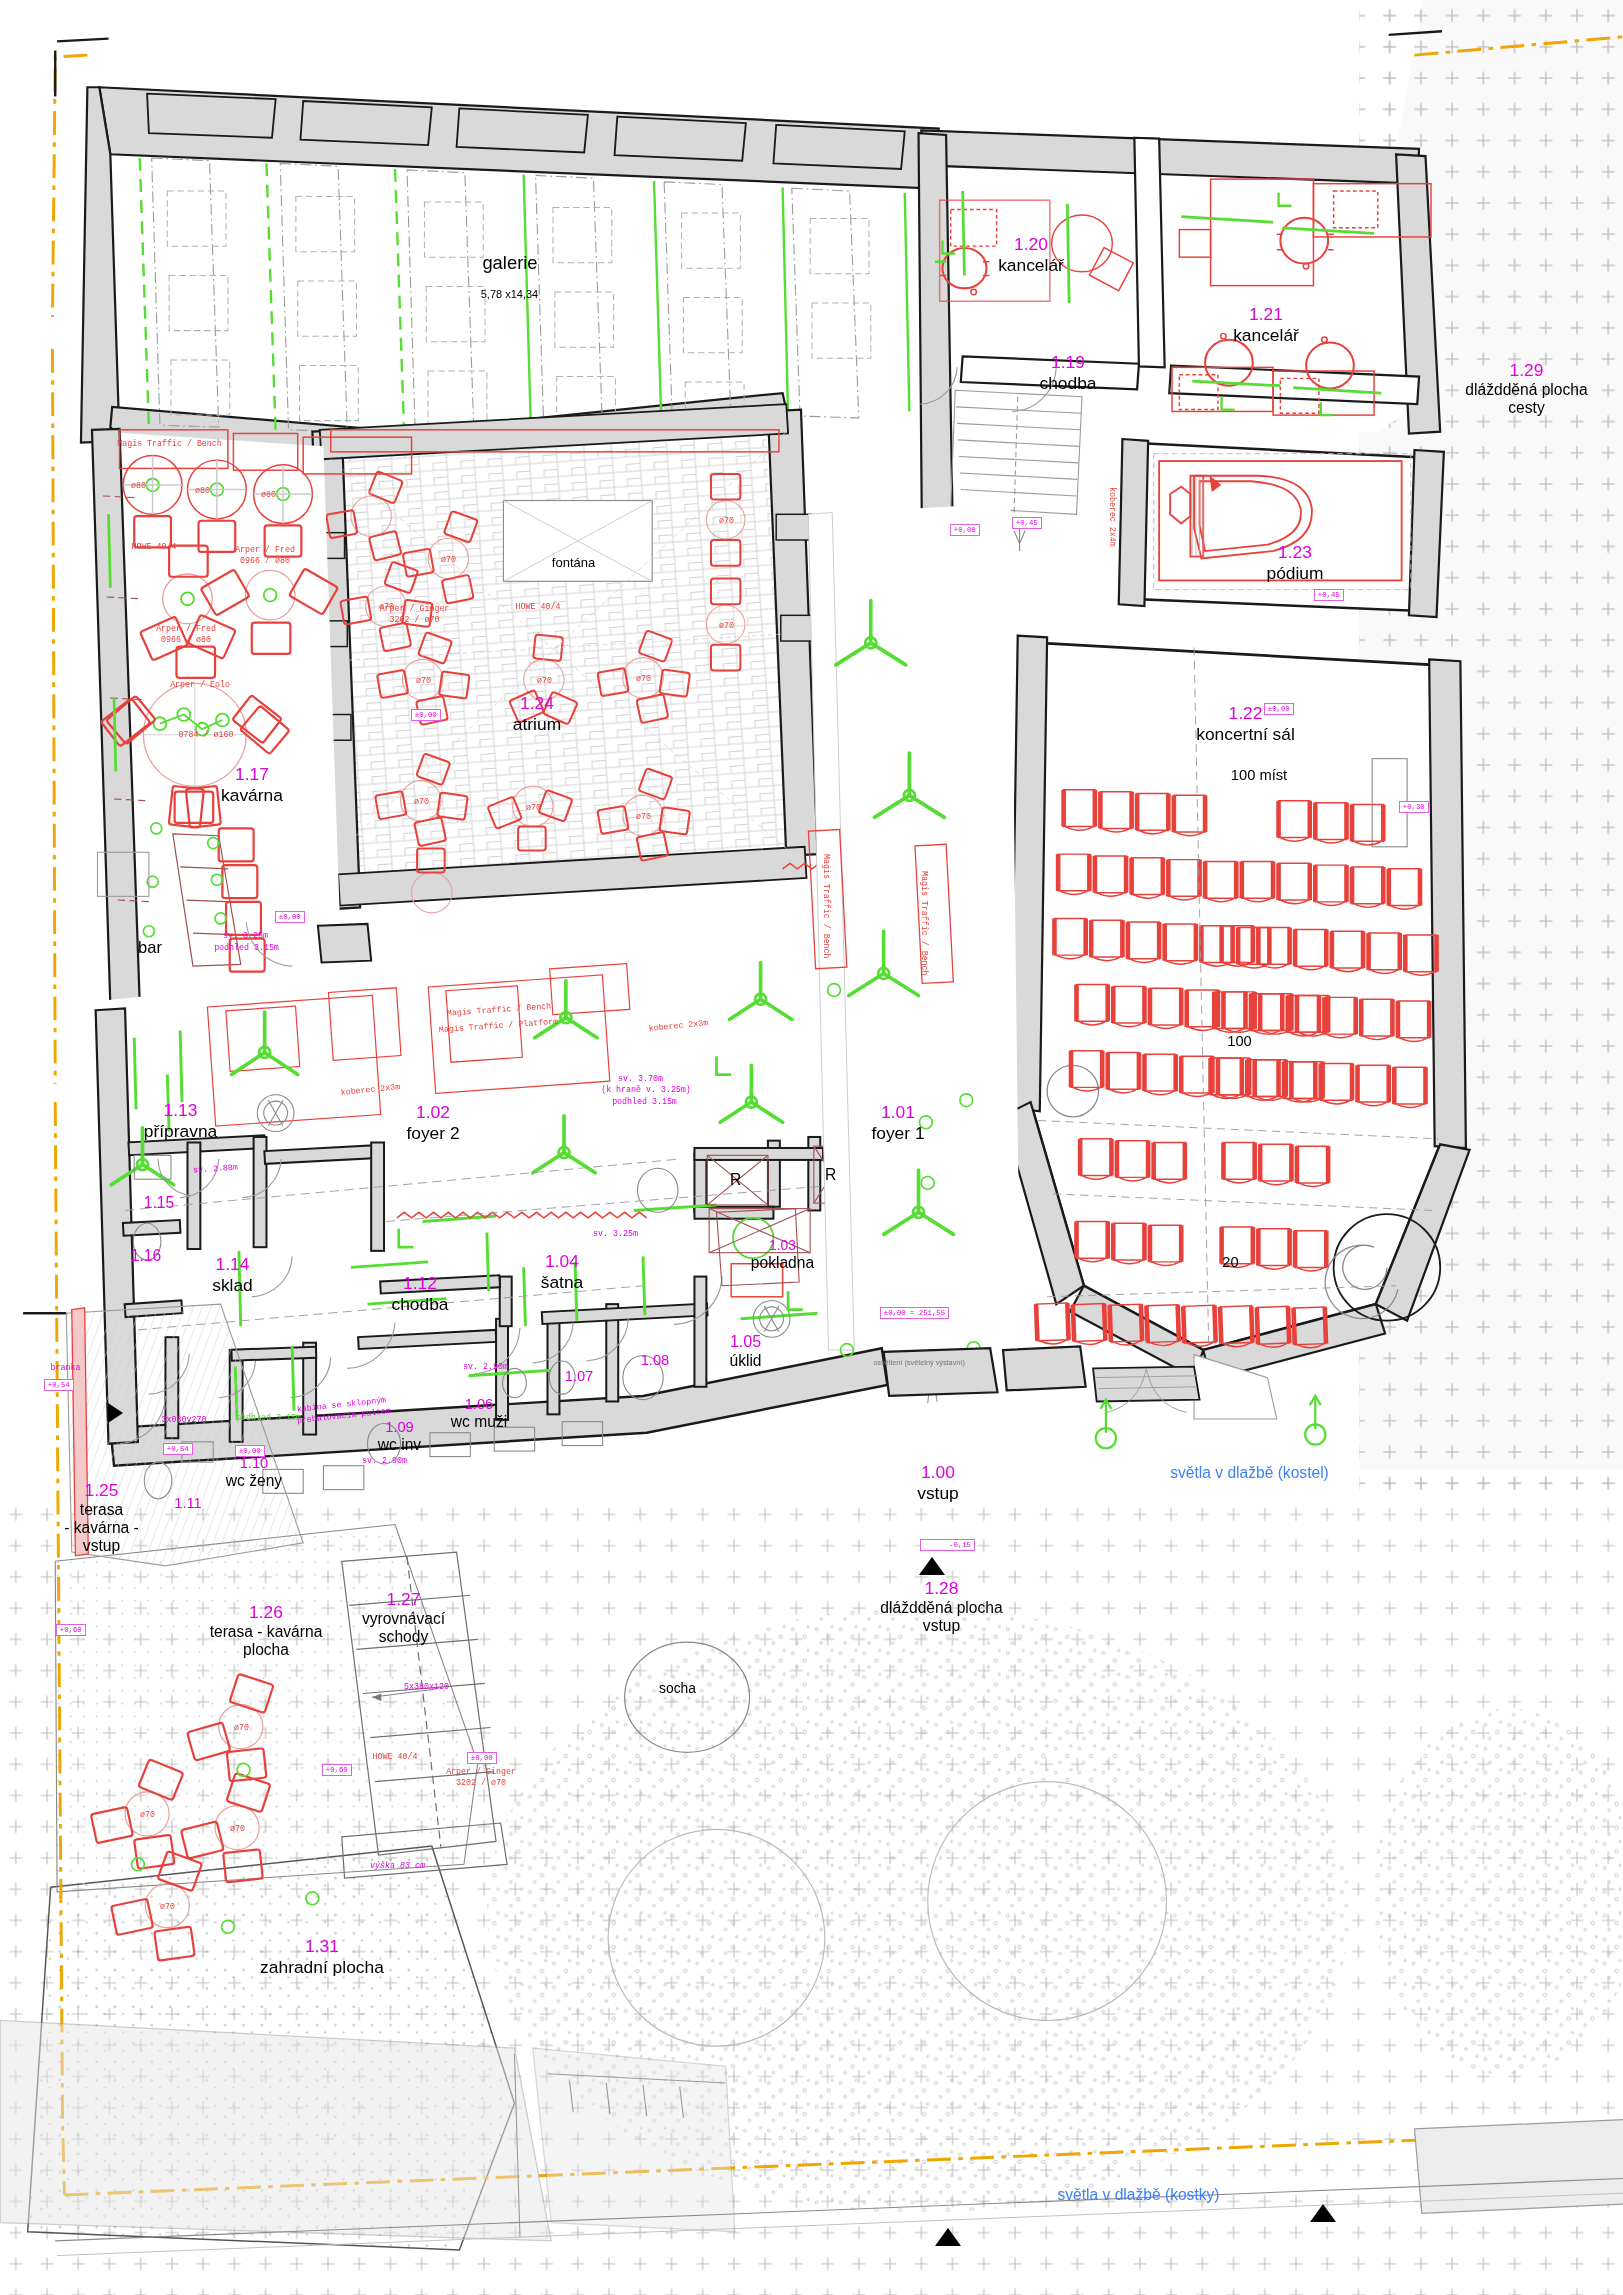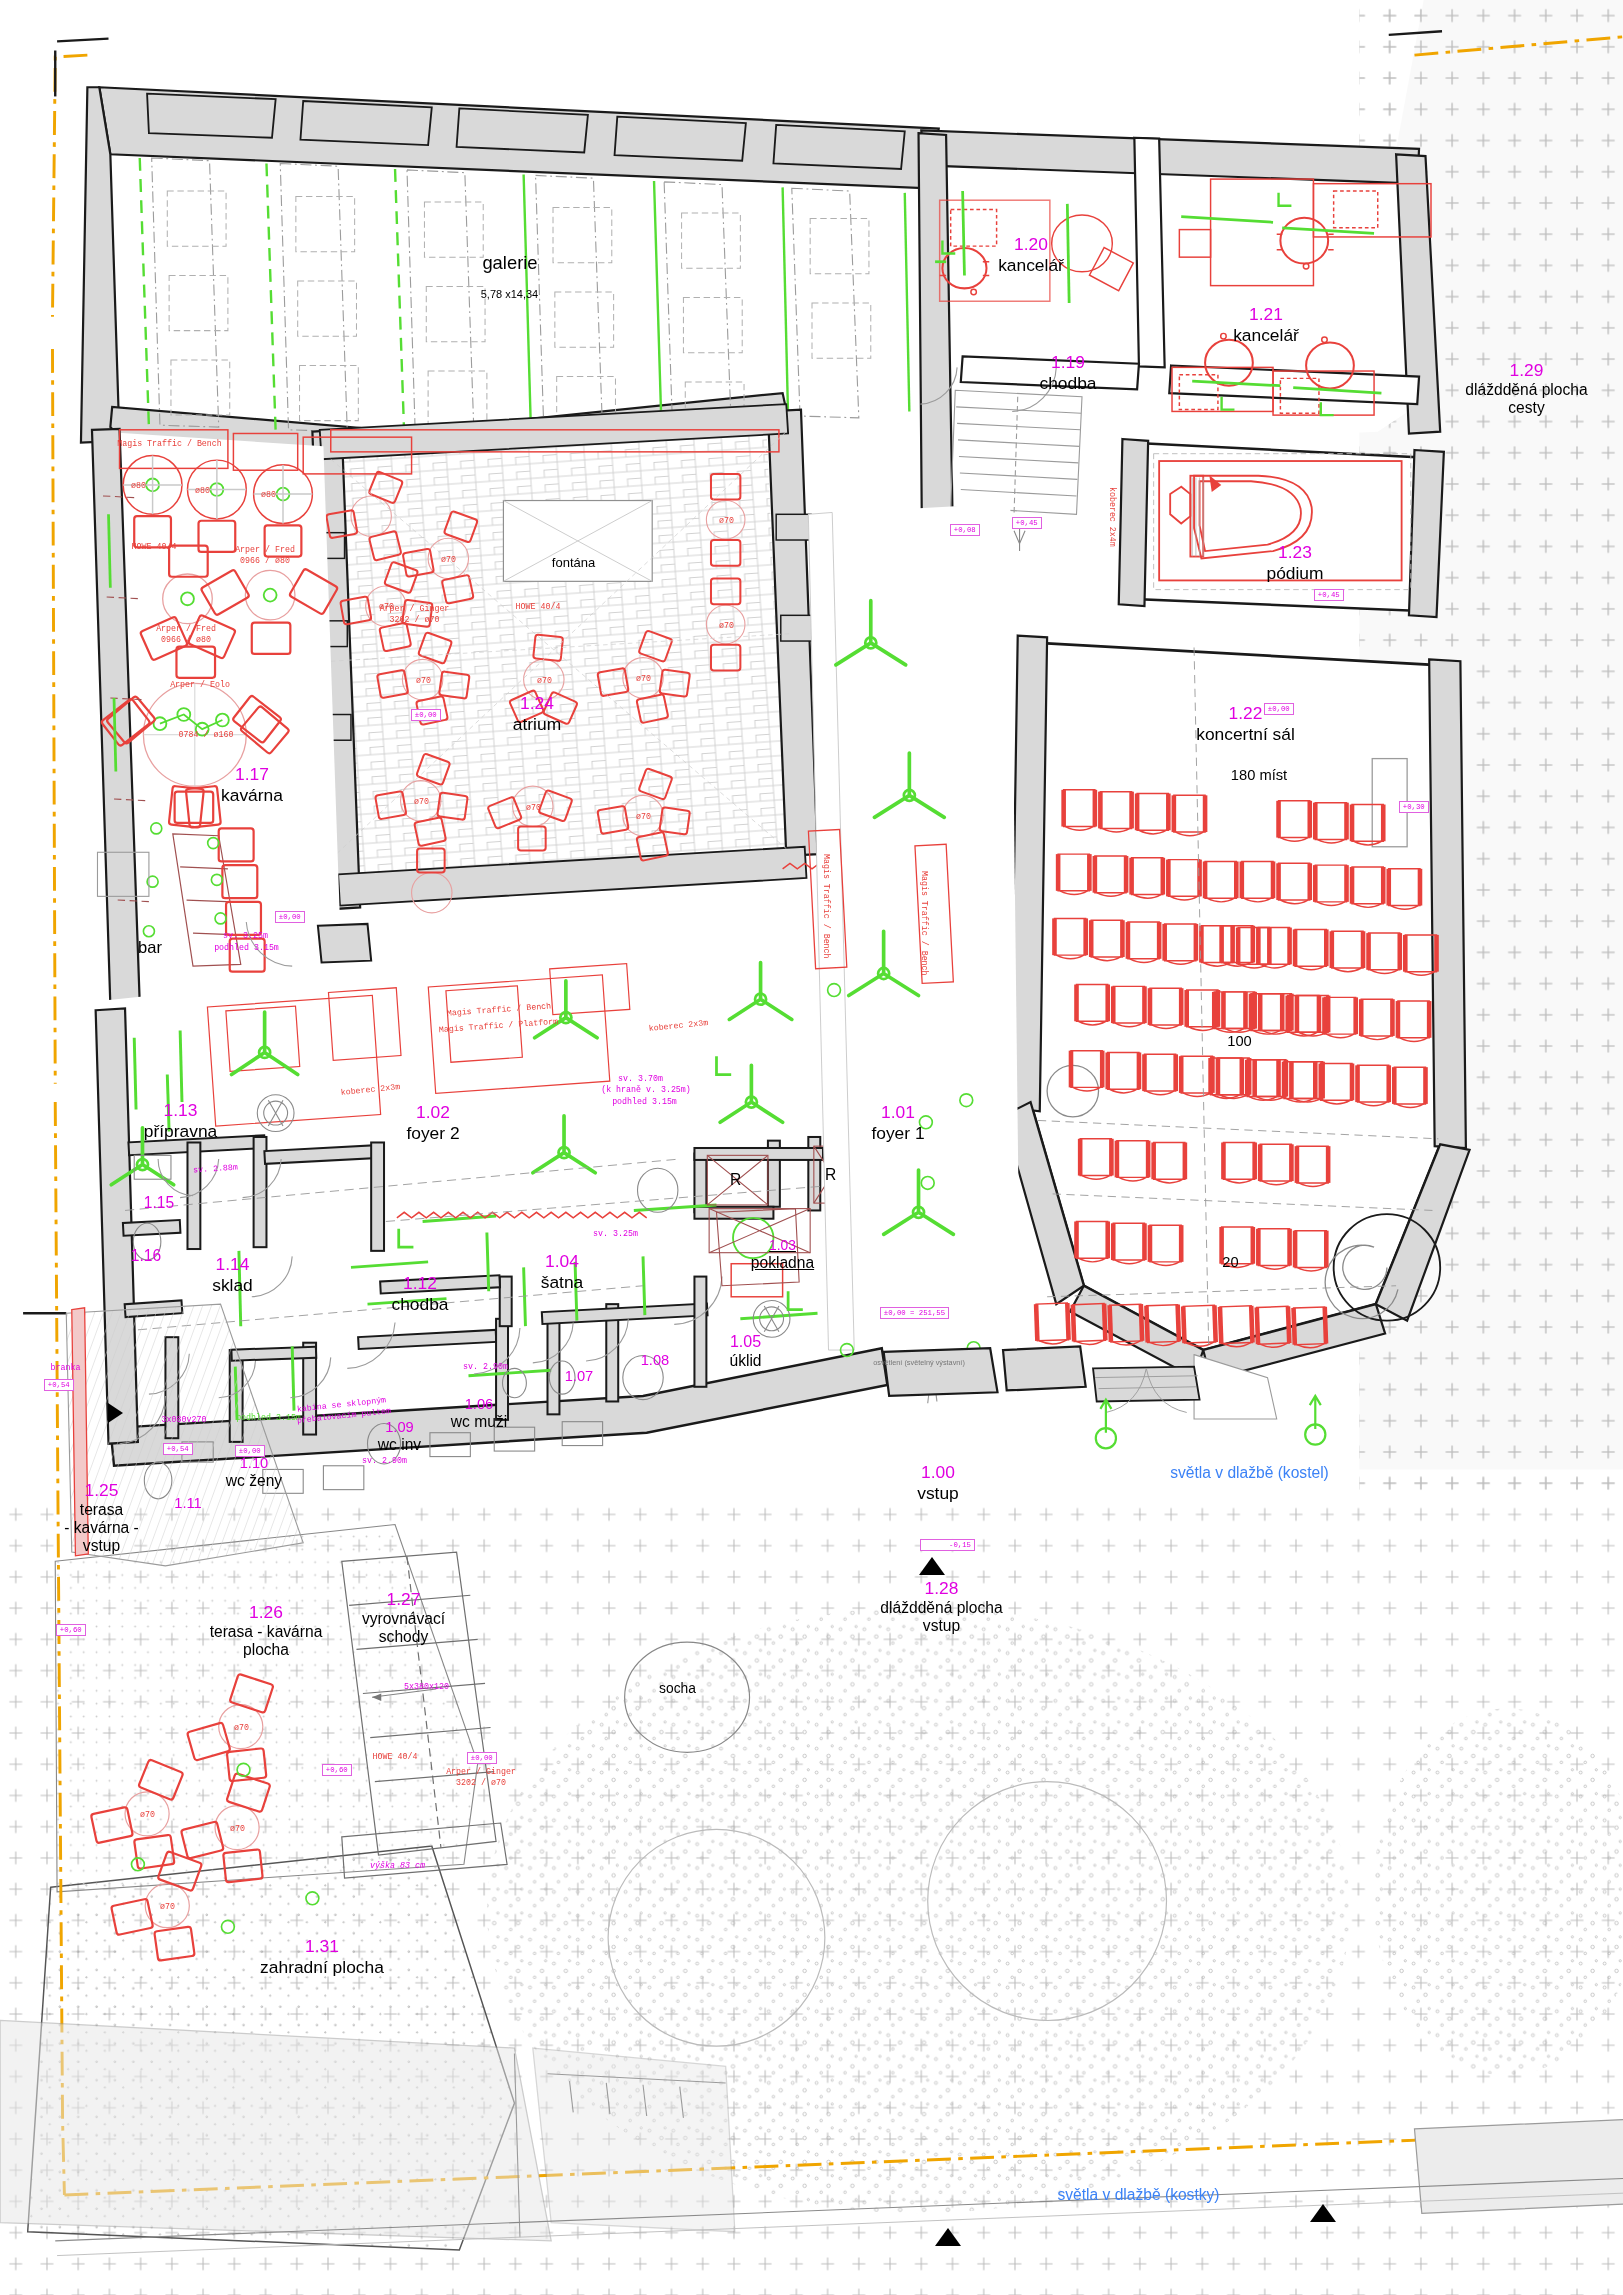--- a/index.html
+++ b/index.html
@@ -1266,21 +1266,21 @@
       <div class="nm">vstup</div>
 </div>
 <div class="lbl" style="left:843px;top:1102px;width:110px;">
   <div class="num">1.01</div>
       <div class="nm">foyer 1</div>
 </div>
 <div class="lbl" style="left:378px;top:1102px;width:110px;">
   <div class="num">1.02</div>
       <div class="nm">foyer 2</div>
 </div>
-<div class="lbl" style="left:722px;top:1238px;width:121px;text-decoration:underline;">
+<div class="lbl" style="left:722px;top:1238px;width:121px;">
   <div class="num small" style="font-size:13.8px">1.03</div>
   <div class="nm2">pokladna</div>
 </div>
 <div class="lbl" style="left:507px;top:1251px;width:110px;">
   <div class="num">1.04</div>
       <div class="nm">šatna</div>
 </div>
 <div class="lbl" style="left:692px;top:1333px;width:107px;">
   <div class="num" style="font-size:16px">1.05</div>
   <div class="nm2">úklid</div>
@@ -1380,21 +1380,21 @@
 </div>
 <div class="lbl" style="left:230px;top:1936px;width:184px;">
   <div class="num">1.31</div>
       <div class="nm">zahradní plocha</div>
 </div>
 
 <div class="lbl nm" style="left:455px;top:252px;width:110px;font-size:18.4px;">galerie</div>
 <div class="lbl nm" style="left:459px;top:288px;width:101px;font-size:11px;">5,78 x14,34</div>
 <div class="lbl nm" style="left:523px;top:555px;width:101px;font-size:13px;">fontána</div>
 <div class="lbl nm" style="left:115px;top:938px;width:70px;font-size:16.5px;">bar</div>
-<div class="lbl nm" style="left:1201px;top:767px;width:116px;font-size:14.7px;">180 míst</div>
+<div class="lbl nm" style="left:1201px;top:767px;width:116px;font-size:14.7px;">100 míst</div>
 <div class="lbl nm" style="left:1210px;top:1033px;width:59px;font-size:14.7px;">100</div>
 <div class="lbl nm" style="left:1203px;top:1254px;width:55px;font-size:14.7px;">20</div>
 <div class="lbl nm" style="left:638px;top:1681px;width:79px;font-size:13.8px;">socha</div>
 <div class="Rbox" style="left:730px;top:1171px;">R</div>
 <div class="Rbox" style="left:825px;top:1166px;">R</div>
 
 <div class="lbl grn" style="left:1130px;top:1464px;width:239px;">světla v dlažbě (kostel)</div>
 <div class="lbl grn" style="left:1019px;top:2186px;width:239px;">světla v dlažbě (kostky)</div>
 
 <div class="lbl red-t" style="left:96px;top:439px;width:147px;">Magis Traffic / Bench</div>

